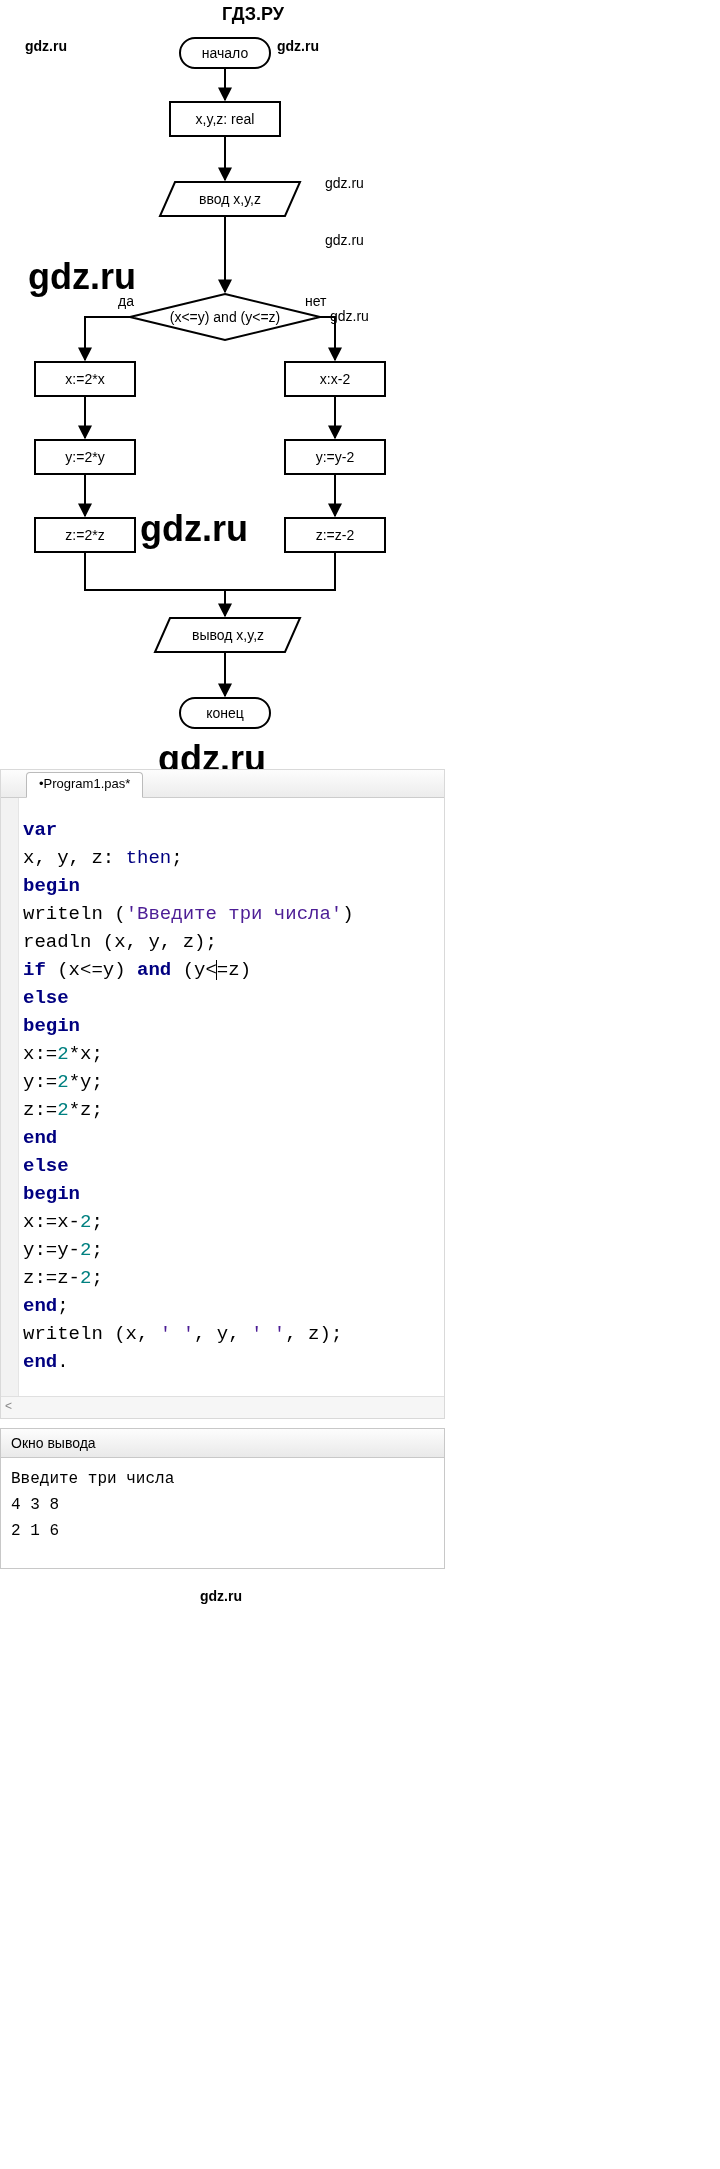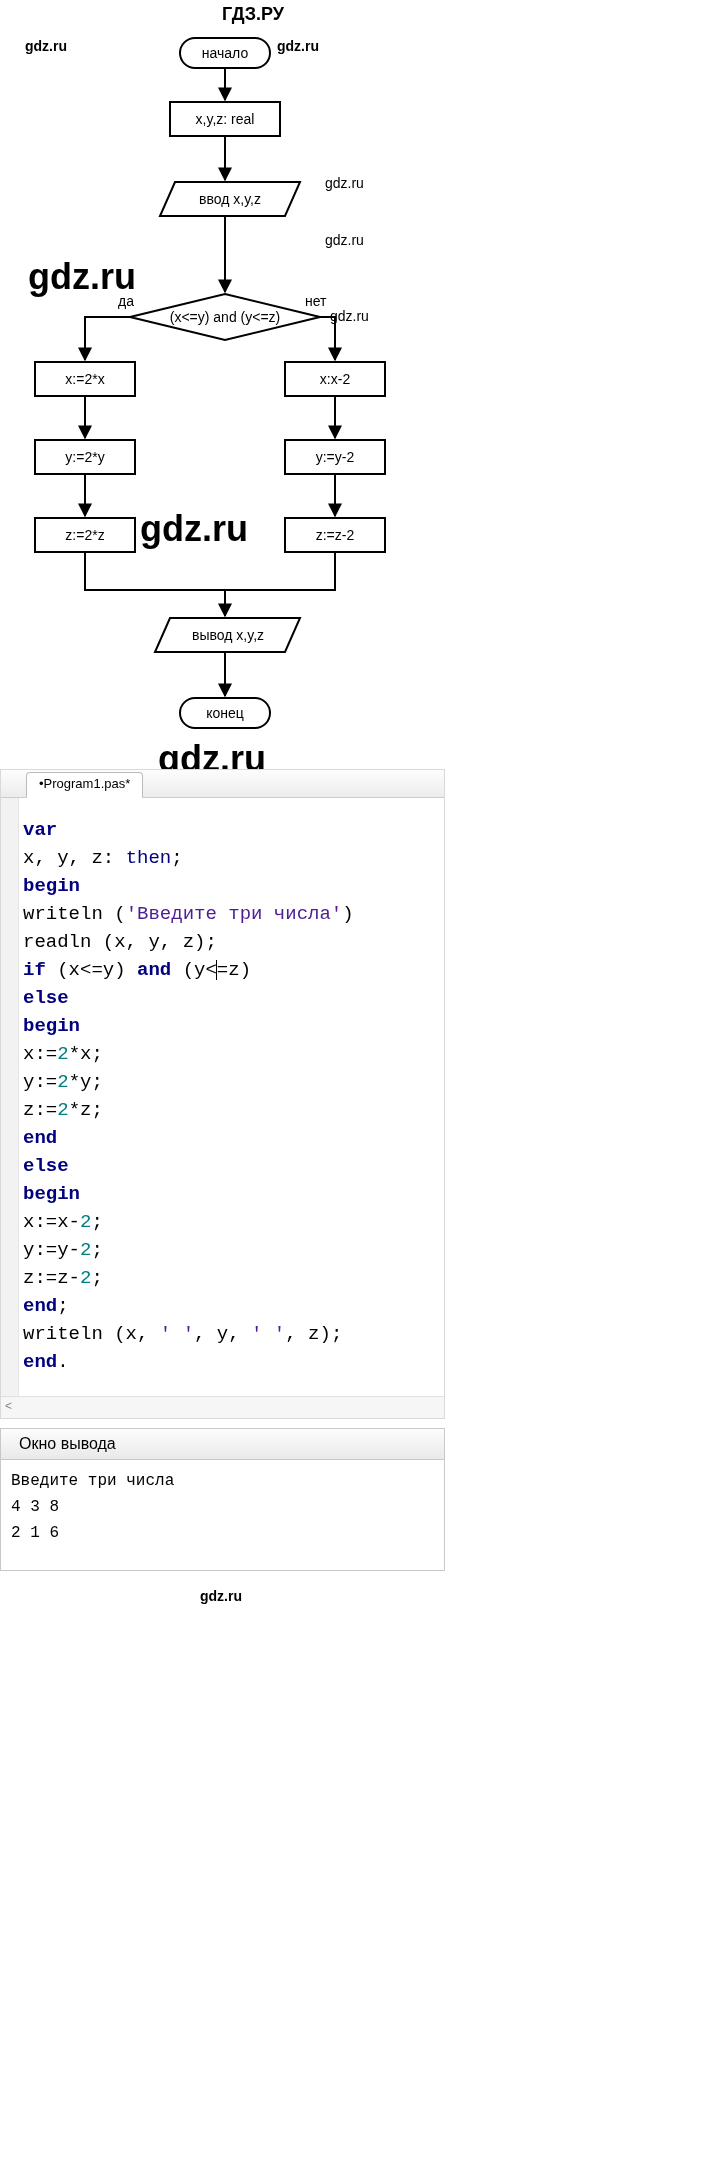--- a/index.html
+++ b/index.html
@@ -25,21 +25,21 @@
   .code { padding: 10px 6px 20px 4px; font-family: "Courier New", monospace; font-size: 19px; line-height: 28px; white-space: pre; margin-top: 8px; }
   .code .kw { font-weight: bold; color: #000080; }
   .code .ty { color: #000080; }
   .code .nm { color: #008080; }
   .code .st { color: #4c1d95; }
   .cursor { display: inline-block; width: 1px; height: 20px; background: #000; vertical-align: middle; margin-left: -1px; }
   .scroll-hint { height: 22px; background: #f6f6f6; border-top: 1px solid #e0e0e0; font-size: 12px; color: #888; padding: 2px 0 0 4px; font-family: Arial,sans-serif; }
 
   
   .output-wrap { position: absolute; left: 0; top: 1428px; width: 445px; }
-  .out-title { background: linear-gradient(#fdfdfd,#e9e9e9); border: 1px solid #c8c8c8; padding: 6px 18px; font-size: 16px; font-family: Tahoma, Arial, sans-serif; }
+  .out-title { background: linear-gradient(#fdfdfd,#e9e9e9); border: 1px solid #c8c8c8; padding: 6px 10px; font-size: 14px; font-family: Tahoma, Arial, sans-serif; }
   .out-body { border: 1px solid #c8c8c8; border-top: none; background: #fff; padding: 8px 10px 24px 10px; font-family: "Courier New", monospace; font-size: 16px; line-height: 26px; white-space: pre; min-height: 90px; }
 </style>
 </head>
 <body>
 <div class="page">
 
 <div class="header" style="left:222px; top:4px;">ГДЗ.РУ</div>
 
 <div class="wm wm-small" style="left:25px; top:38px; font-weight:bold;">gdz.ru</div>
 <div class="wm wm-small" style="left:277px; top:38px; font-weight:bold;">gdz.ru</div>

